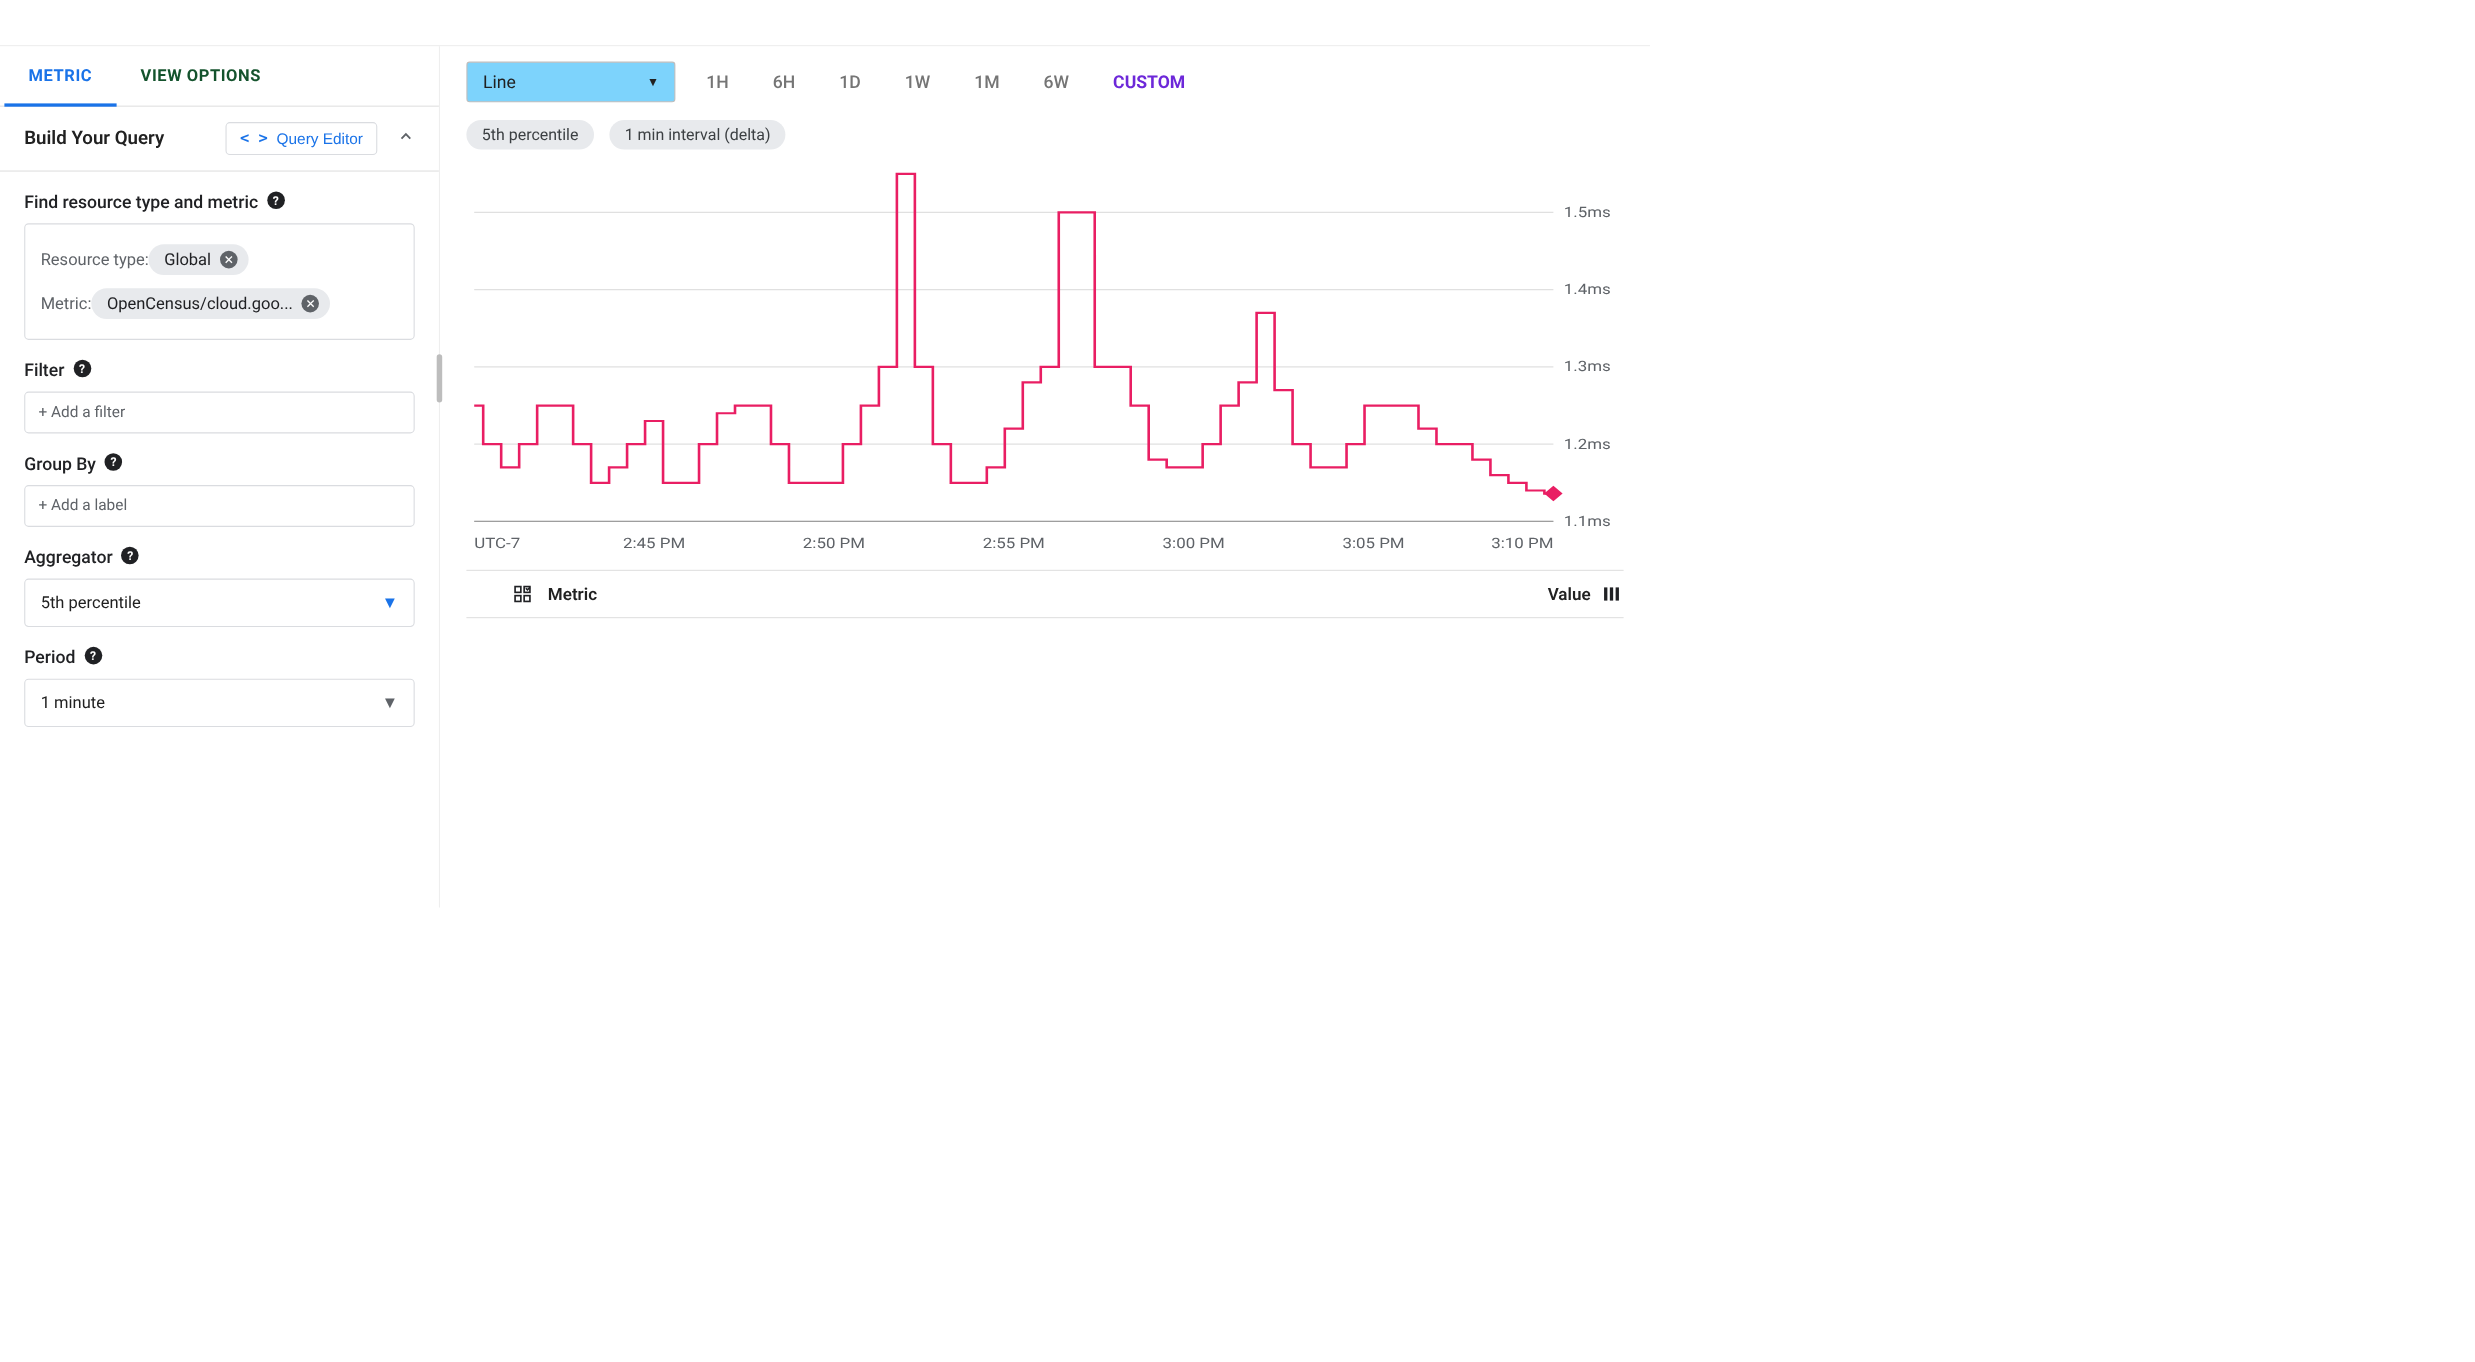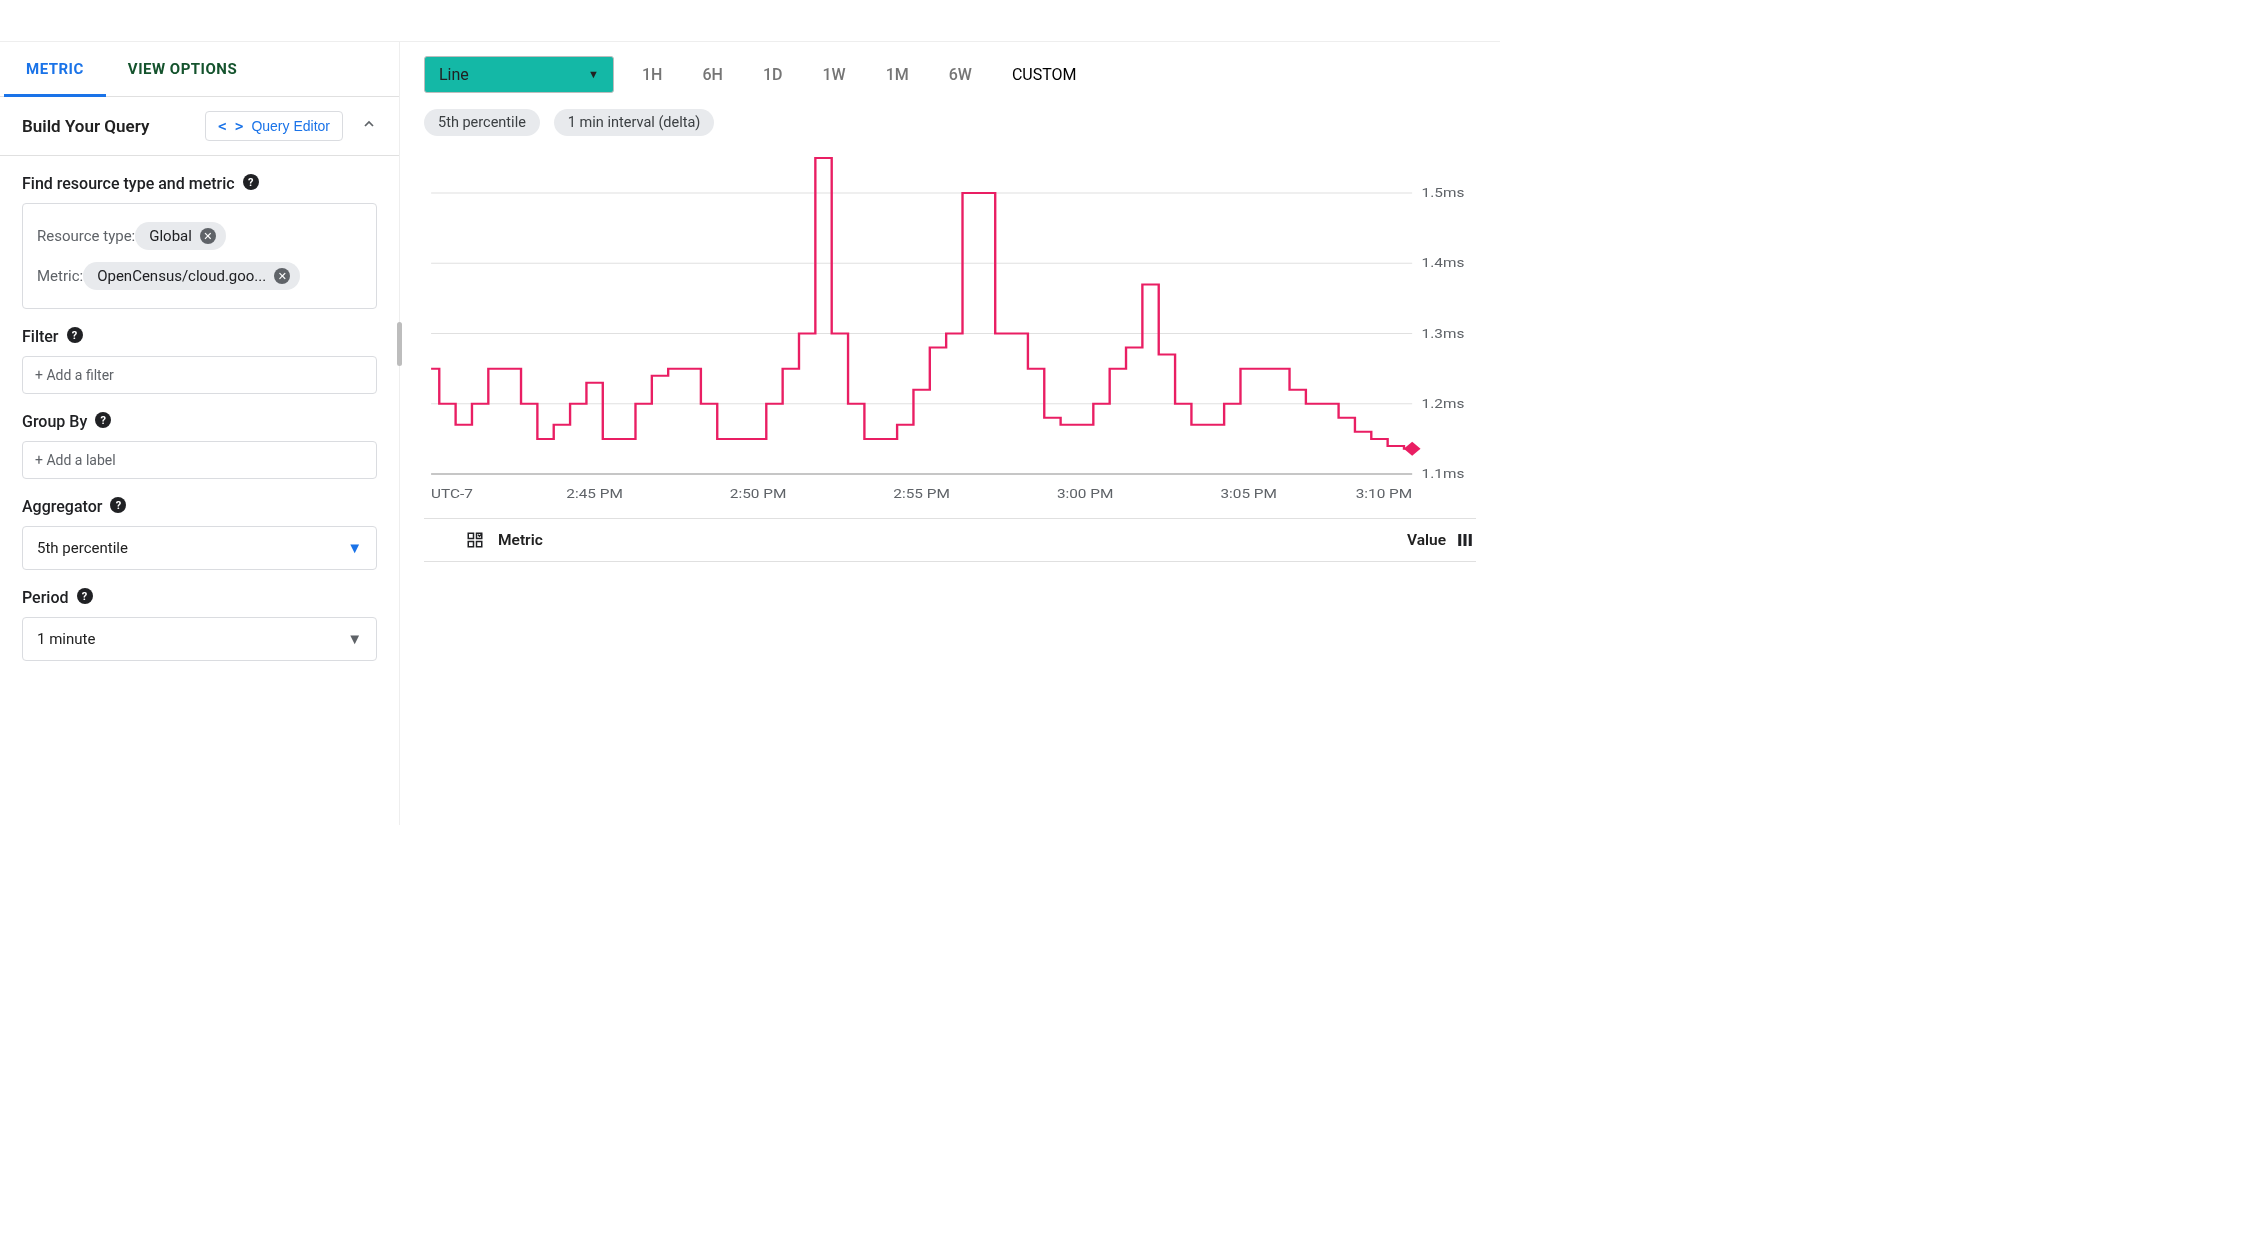--- a/index.html
+++ b/index.html
@@ -34,26 +34,26 @@
 
   .sel { border:1px solid #dadce0; border-radius:4px; padding:12px 14px; font-size:15px; display:flex; align-items:center; justify-content:space-between; cursor:pointer;}
   .sel .tri { color:#1a73e8; }
   .sel.neutral .tri { color:#5f6368;}
 
   
   .right { flex:1; padding:0 24px 0 24px; position:relative; min-width:0;}
   .vgrab { position:absolute; left:-3px; top:280px; width:5px; height:44px; background:#bdbdbd; border-radius:3px; cursor:col-resize;}
 
   .r-top { display:flex; align-items:center; padding:14px 0 12px; gap:8px;}
-  .select-line { border:1px solid #bdbdbd; border-radius:3px; padding:8px 14px; font-size:16px; min-width:190px; display:flex; justify-content:space-between; align-items:center; cursor:pointer; background:#14b8a6;}
+  .select-line { border:1px solid #bdbdbd; border-radius:3px; padding:8px 14px; font-size:16px; min-width:190px; display:flex; justify-content:space-between; align-items:center; cursor:pointer; background:#7dd3fc;}
   .select-line .caret { font-size:11px;}
 
   .ranges { display:flex; gap:40px; margin-left:20px; font-size:16px; font-weight:500; color:#757575;}
   .ranges .rng { cursor:pointer; }
-  .ranges .rng.active { color:#000000; font-weight:400;}
+  .ranges .rng.active { color:#6d28d9; font-weight:700;}
 
   .pill-row { display:flex; gap:14px; padding:4px 0 6px;}
   .pill { background:#e8eaed; border-radius:14px; padding:5px 14px; font-size:14.5px; color:#3c4043;}
 
   .chart-wrap { position:relative; height:360px; margin-top:6px;}
   svg.chart { width:100%; height:100%; }
   .axis-text { font-size:13px; fill:#5f6368; }
   .grid line { stroke:#e0e0e0; stroke-width:1; }
   .series { fill:none; stroke:#e91e63; stroke-width:2; }
   .pt { fill:#e91e63; }

